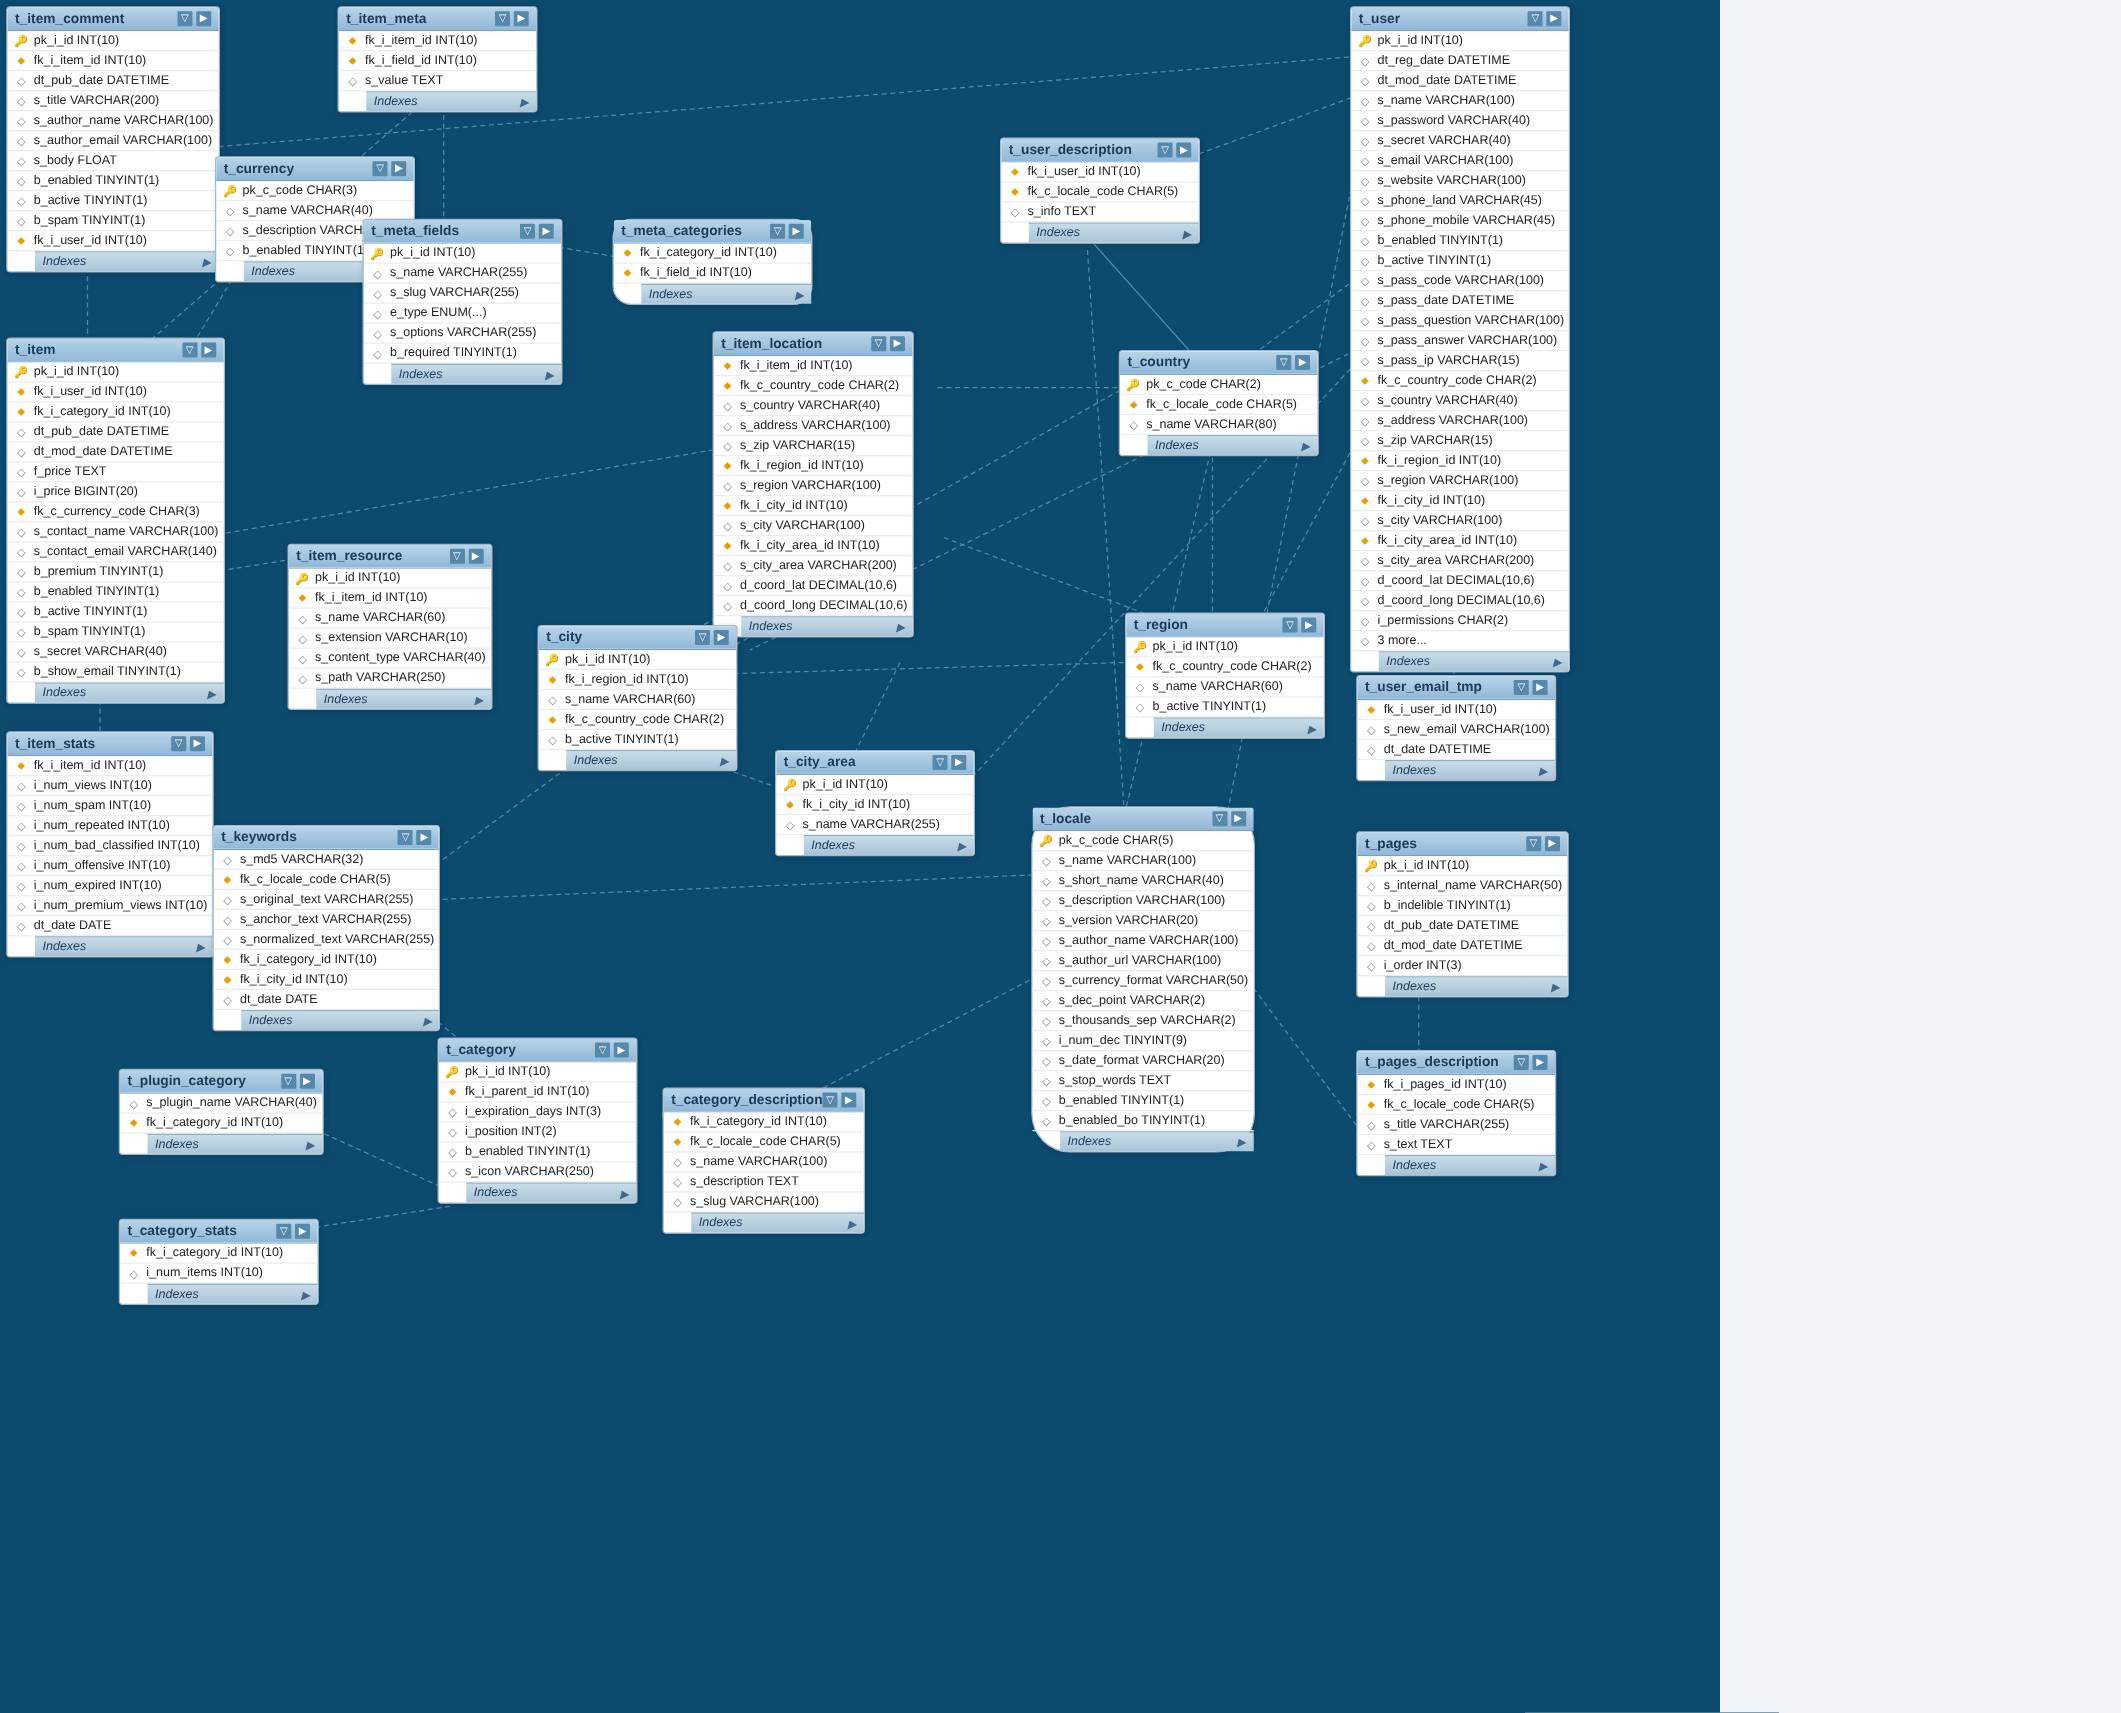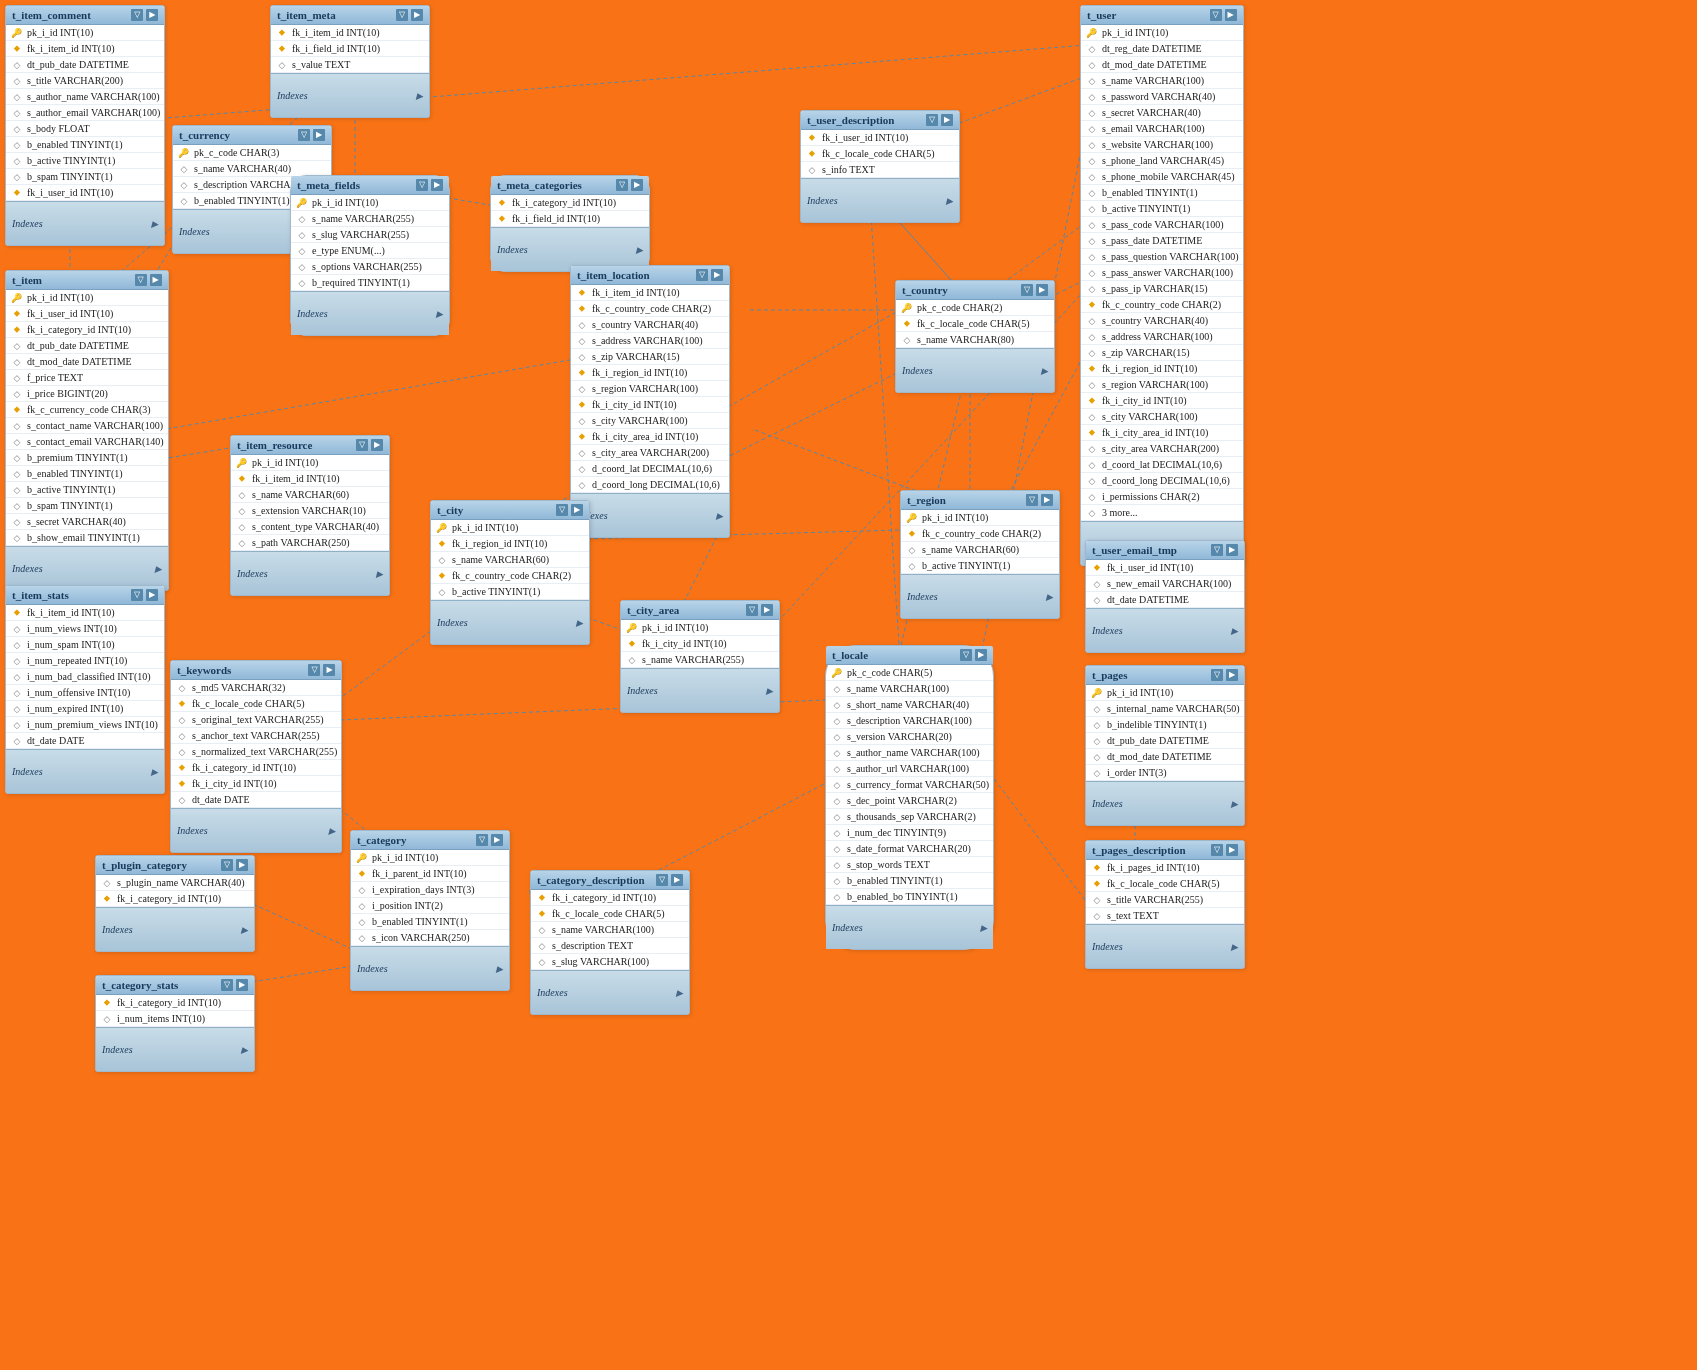--- a/index.html
+++ b/index.html
@@ -6,24 +6,23 @@
     body {
       background: #f0f4f8;
       font-family: Arial, sans-serif;
       font-size: 11px;
       overflow: auto;
       width: 1697px;
       min-height: 1370px;
     }
     .canvas {
       position: relative;
-      width: 1697px;
+      width: 1376px;
       height: 1370px;
-      background: #f97316;
-      font-family: Liberation Serif, serif;
+      background: #0c4a6e;
     }
     .db-table {
       position: absolute;
       background: #fff;
       border: 1px solid #a0b8cc;
       border-radius: 3px;
       min-width: 160px;
       box-shadow: 1px 1px 4px rgba(0,0,0,0.15);
     }
     .db-table .table-header {
@@ -79,28 +78,29 @@
     .icon-pk { color: #e8a000; font-weight: bold; }
     .icon-fk { color: #e8a000; }
     .icon-field { color: #888; }
     .field-name {
       font-size: 10px;
       color: #222;
       white-space: nowrap;
     }
     .indexes-row {
       background: linear-gradient(180deg, #c8dce8 0%, #a8c4d8 100%);
-      padding: 16px 6px;
+      padding: 2px 6px;
       display: flex;
       align-items: center;
       justify-content: space-between;
       border-top: 1px solid #90b0c8;
       font-size: 10px;
       color: #1a3a5c;
       font-style: italic;
+      margin-left: 22px;
     }
     .indexes-arrow {
       font-size: 9px;
       color: #446688;
     }
     svg.connections {
       position: absolute;
       top: 0;
       left: 0;
       width: 1697px;
@@ -462,21 +462,21 @@
         </div>
         <div class="field-row">
           <span class="field-icon icon-field">◇</span>
           <span class="field-name">s_info TEXT</span>
         </div>
         <div class="indexes-row">
           <span>Indexes</span>
           <span class="indexes-arrow">▶</span>
         </div>
       </div>
-      <div class="db-table" style="left: 290px; top: 175px; border-radius: 16px;">
+      <div class="db-table" style="left: 290px; top: 175px;">
         <div class="table-header">
           <span class="table-name">t_meta_fields</span>
           <div class="header-icons">
             <span class="header-icon">▽</span>
             <span class="header-icon">▶</span>
           </div>
         </div>
         <div class="field-row">
           <span class="field-icon icon-pk">🔑</span>
           <span class="field-name">pk_i_id INT(10)</span>

